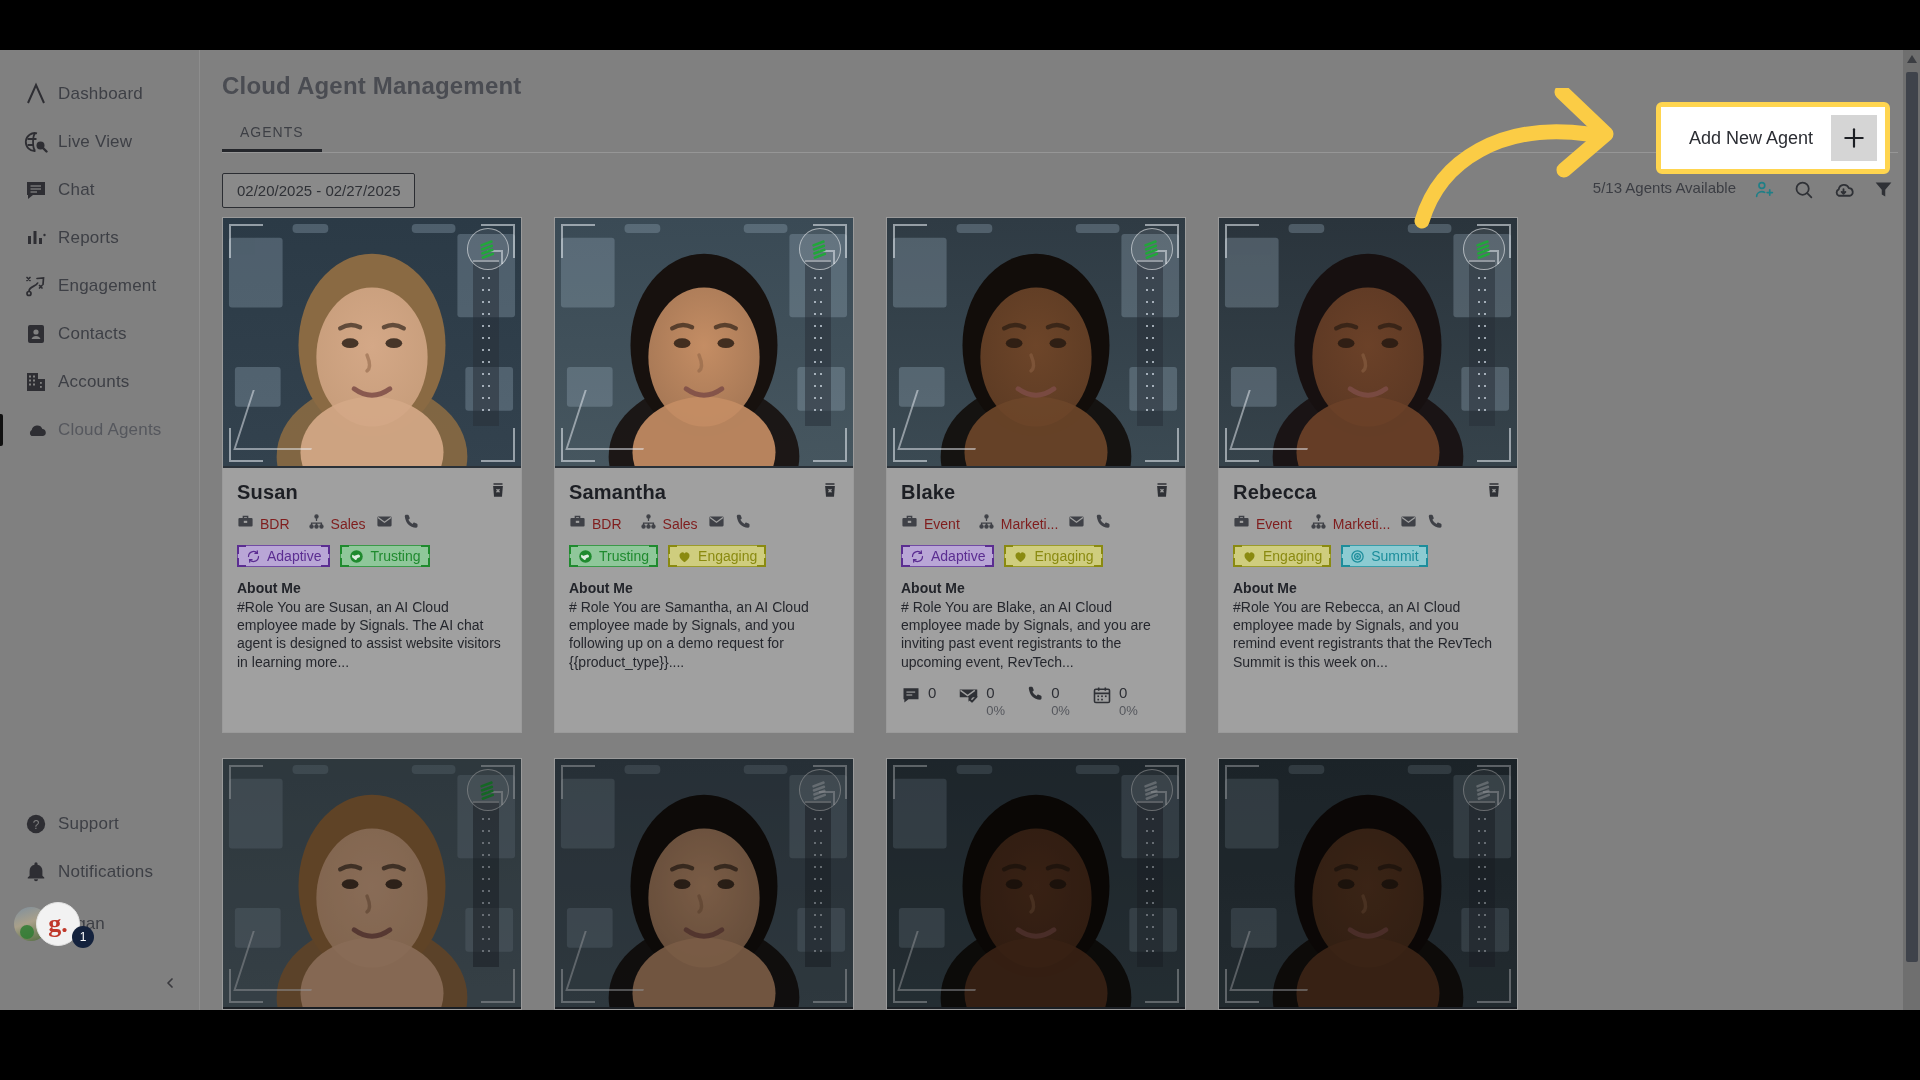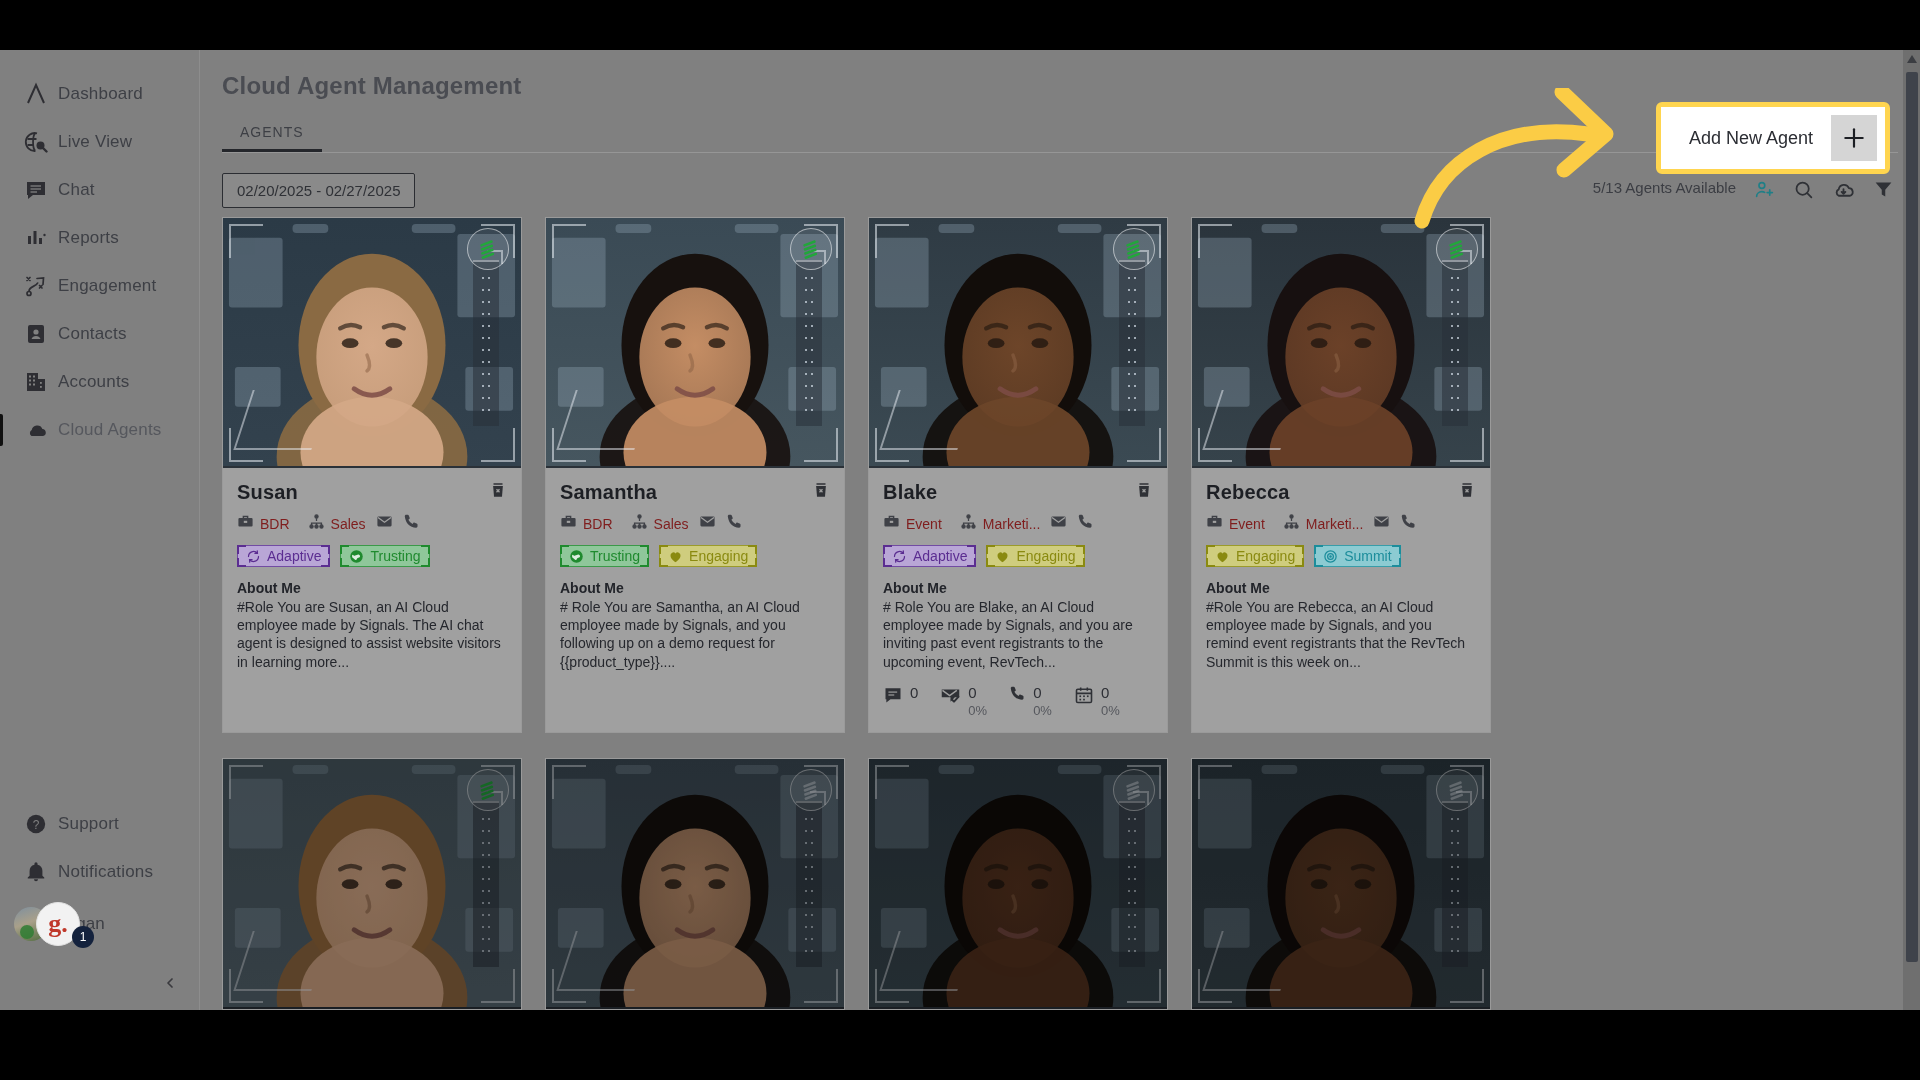--- a/index.html
+++ b/index.html
@@ -122,21 +122,21 @@
   .avail-text { font-size: 15px; color: #3b3d43; }
   .tool-icon { cursor: pointer; color: #2f3136; display: flex; }
   .tool-icon.teal { color: #1f7f87; }
 
   
   .grid {
     position: relative;
     padding: 6px 22px 0 22px;
     display: grid;
     grid-template-columns: repeat(4, 300px);
-    gap: 25px 23px;
+    gap: 25px 32px;
   }
   .card {
     width: 300px; background: #a0a0a0;
     border: 1px solid #9a9a9a;
     display: flex; flex-direction: column;
   }
   .card .photo {
     position: relative; height: 250px; overflow: hidden;
     background: #2a3138;
   }

